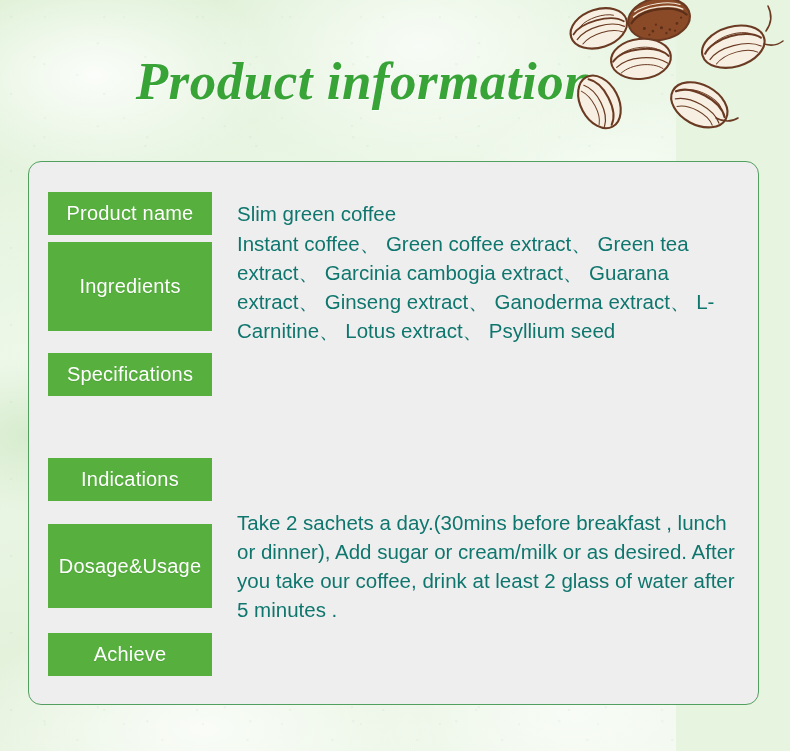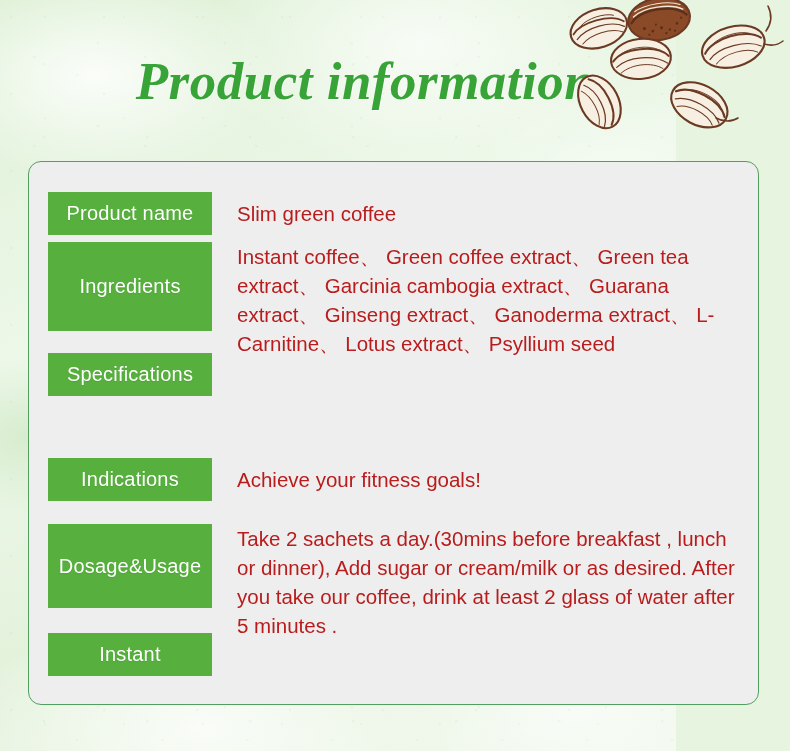--- a/index.html
+++ b/index.html
@@ -115,38 +115,38 @@
     align-items: center;
     justify-content: center;
     text-align: center;
     letter-spacing: 0.2px;
     text-shadow: 0 1px 1px rgba(0,0,0,0.08);
   }
 
   .value {
     flex: 1 1 auto;
     margin-left: 25px;
-    color: #b91c1c;
+    color: #0f766e;
     font-size: 20.5px;
     line-height: 29px;
     display: flex;
     align-items: center;
   }
   .value span { display: block; }
 
   
   .r-name     { top: 30px;  height: 43px; }
   .r-ingr     { top: 80px;  height: 89px; }
   .r-spec     { top: 191px; height: 43px; gap: 12px; }
   .r-shelf    { top: 243px; height: 43px; }
   .r-indic    { top: 296px; height: 43px; }
   .r-dosage   { top: 362px; height: 84px; }
   .r-storage  { top: 471px; height: 43px; }
 
-  .value-multiline { align-items: flex-start; }
+  .value-multiline { align-items: center; }
 </style>
 </head>
 <body>
 
 <div class="page">
 
   <div class="title">Product information</div>
 
   <div class="beans">
     <svg width="244" height="140" viewBox="0 0 244 140" xmlns="http://www.w3.org/2000/svg">
@@ -238,31 +238,28 @@
 
       <div class="row r-spec">
         <div class="label">Specifications</div>
       </div>
 
       <div class="row r-shelf">
       </div>
 
       <div class="row r-indic">
         <div class="label">Indications</div>
-        <div class="value">
-          <span>Achieve your fitness goals!</span>
-        </div>
       </div>
 
       <div class="row r-dosage">
         <div class="label">Dosage&amp;Usage</div>
         <div class="value value-multiline">
           <span>Take 2 sachets a day.(30mins before breakfast , lunch or dinner), Add sugar or cream/milk or as desired. After you take our coffee, drink at least 2 glass of water after 5 minutes .</span>
         </div>
       </div>
 
       <div class="row r-storage">
-        <div class="label">Instant</div>
+        <div class="label">Achieve</div>
       </div>
 
     </div>
   </div>
 </div>
 
 </body></html>

